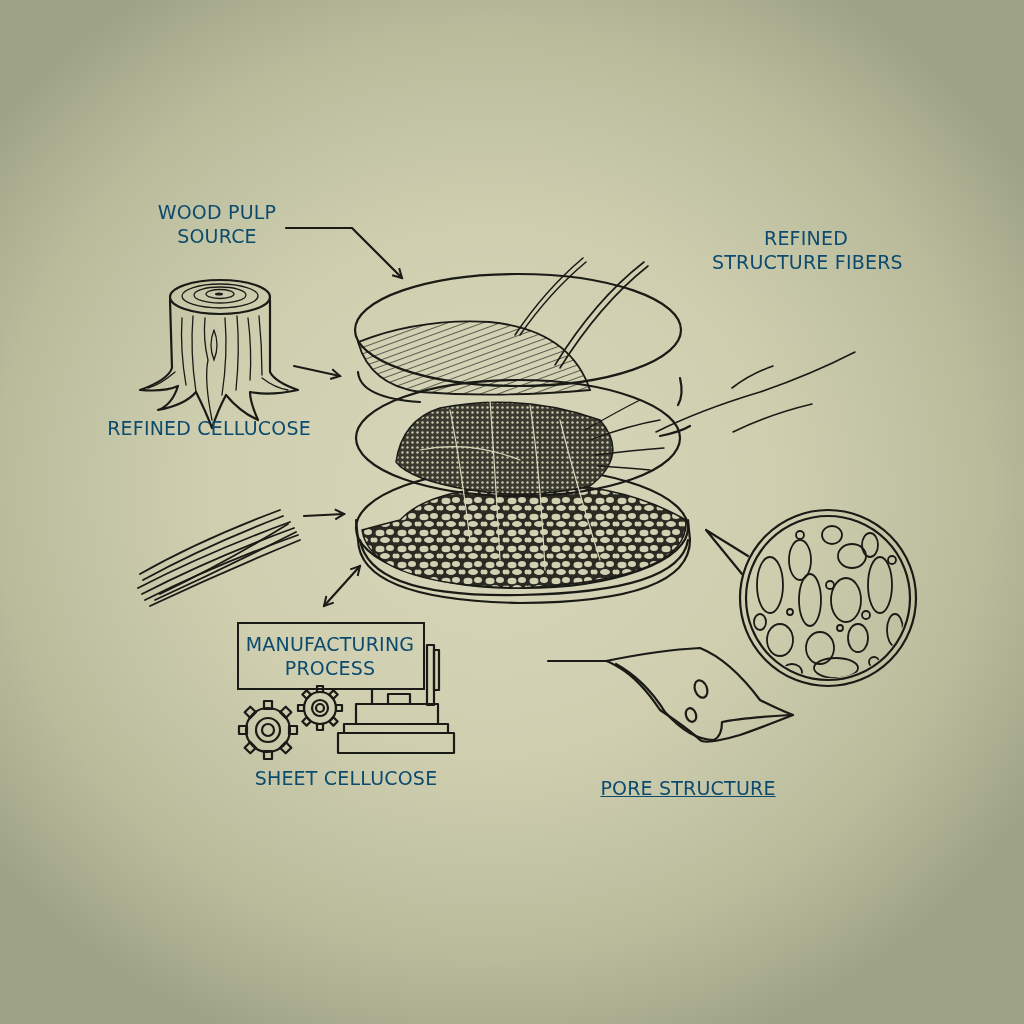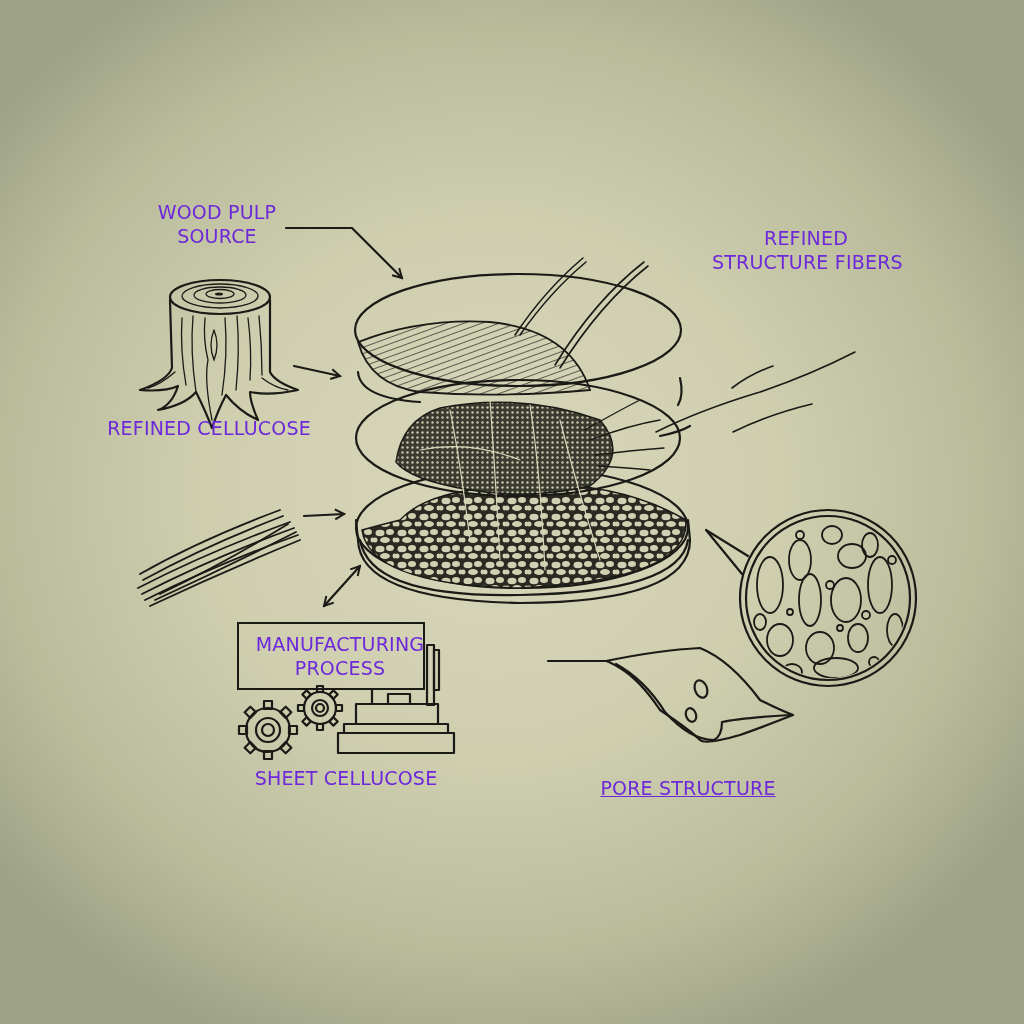--- a/index.html
+++ b/index.html
@@ -4,21 +4,21 @@
 <style>
   html, body { margin:0; padding:0; }
   body {
     width:1024px; height:1024px; overflow:hidden; position:relative;
     background: radial-gradient(ellipse 62% 58% at 48% 48%, #d8d6b9 0%, #cfcfb0 45%, #b9bb9b 78%, #9fa386 100%);
     font-family: "DejaVu Sans", sans-serif;
     color:#1c1c18;
   }
   .label {
     position:absolute; text-align:center; font-size:19px; line-height:24px;
-    letter-spacing:0.2px; white-space:nowrap; color:#6d28d9;
+    letter-spacing:0.2px; white-space:nowrap; color:#0c4a6e;
   }
   svg#art { position:absolute; left:0; top:0; }
   .ink { fill:none; stroke:#1a1a16; stroke-width:2.2; stroke-linecap:round; stroke-linejoin:round; }
   .thin { fill:none; stroke:#1a1a16; stroke-width:1.3; stroke-linecap:round; }
   .mfg-box {
     position:absolute; left:237px; top:622px; width:188px; height:68px;
     border:2px solid #1a1a16; box-sizing:border-box;
   }
 </style>
 </head>
@@ -215,21 +215,21 @@
 <div class="label" style="left:712px; top:226px; width:188px;">
   <div>REFINED</div>
   <div>STRUCTURE FIBERS</div>
 </div>
 
 <div class="label" style="left:100px; top:416px; width:218px;">
   <div>REFINED CELLUCOSE</div>
 </div>
 
 <div class="mfg-box"></div>
-<div class="label" style="left:247px; top:632px; width:186px;">
+<div class="label" style="left:237px; top:632px; width:186px;">
   <div>MANUFACTURING</div>
   <div>PROCESS</div>
 </div>
 
 <div class="label" style="left:240px; top:766px; width:212px;">
   <div>SHEET CELLUCOSE</div>
 </div>
 
 <div class="label" style="left:590px; top:776px; width:196px;text-decoration:underline;">
   <div>PORE STRUCTURE</div>

